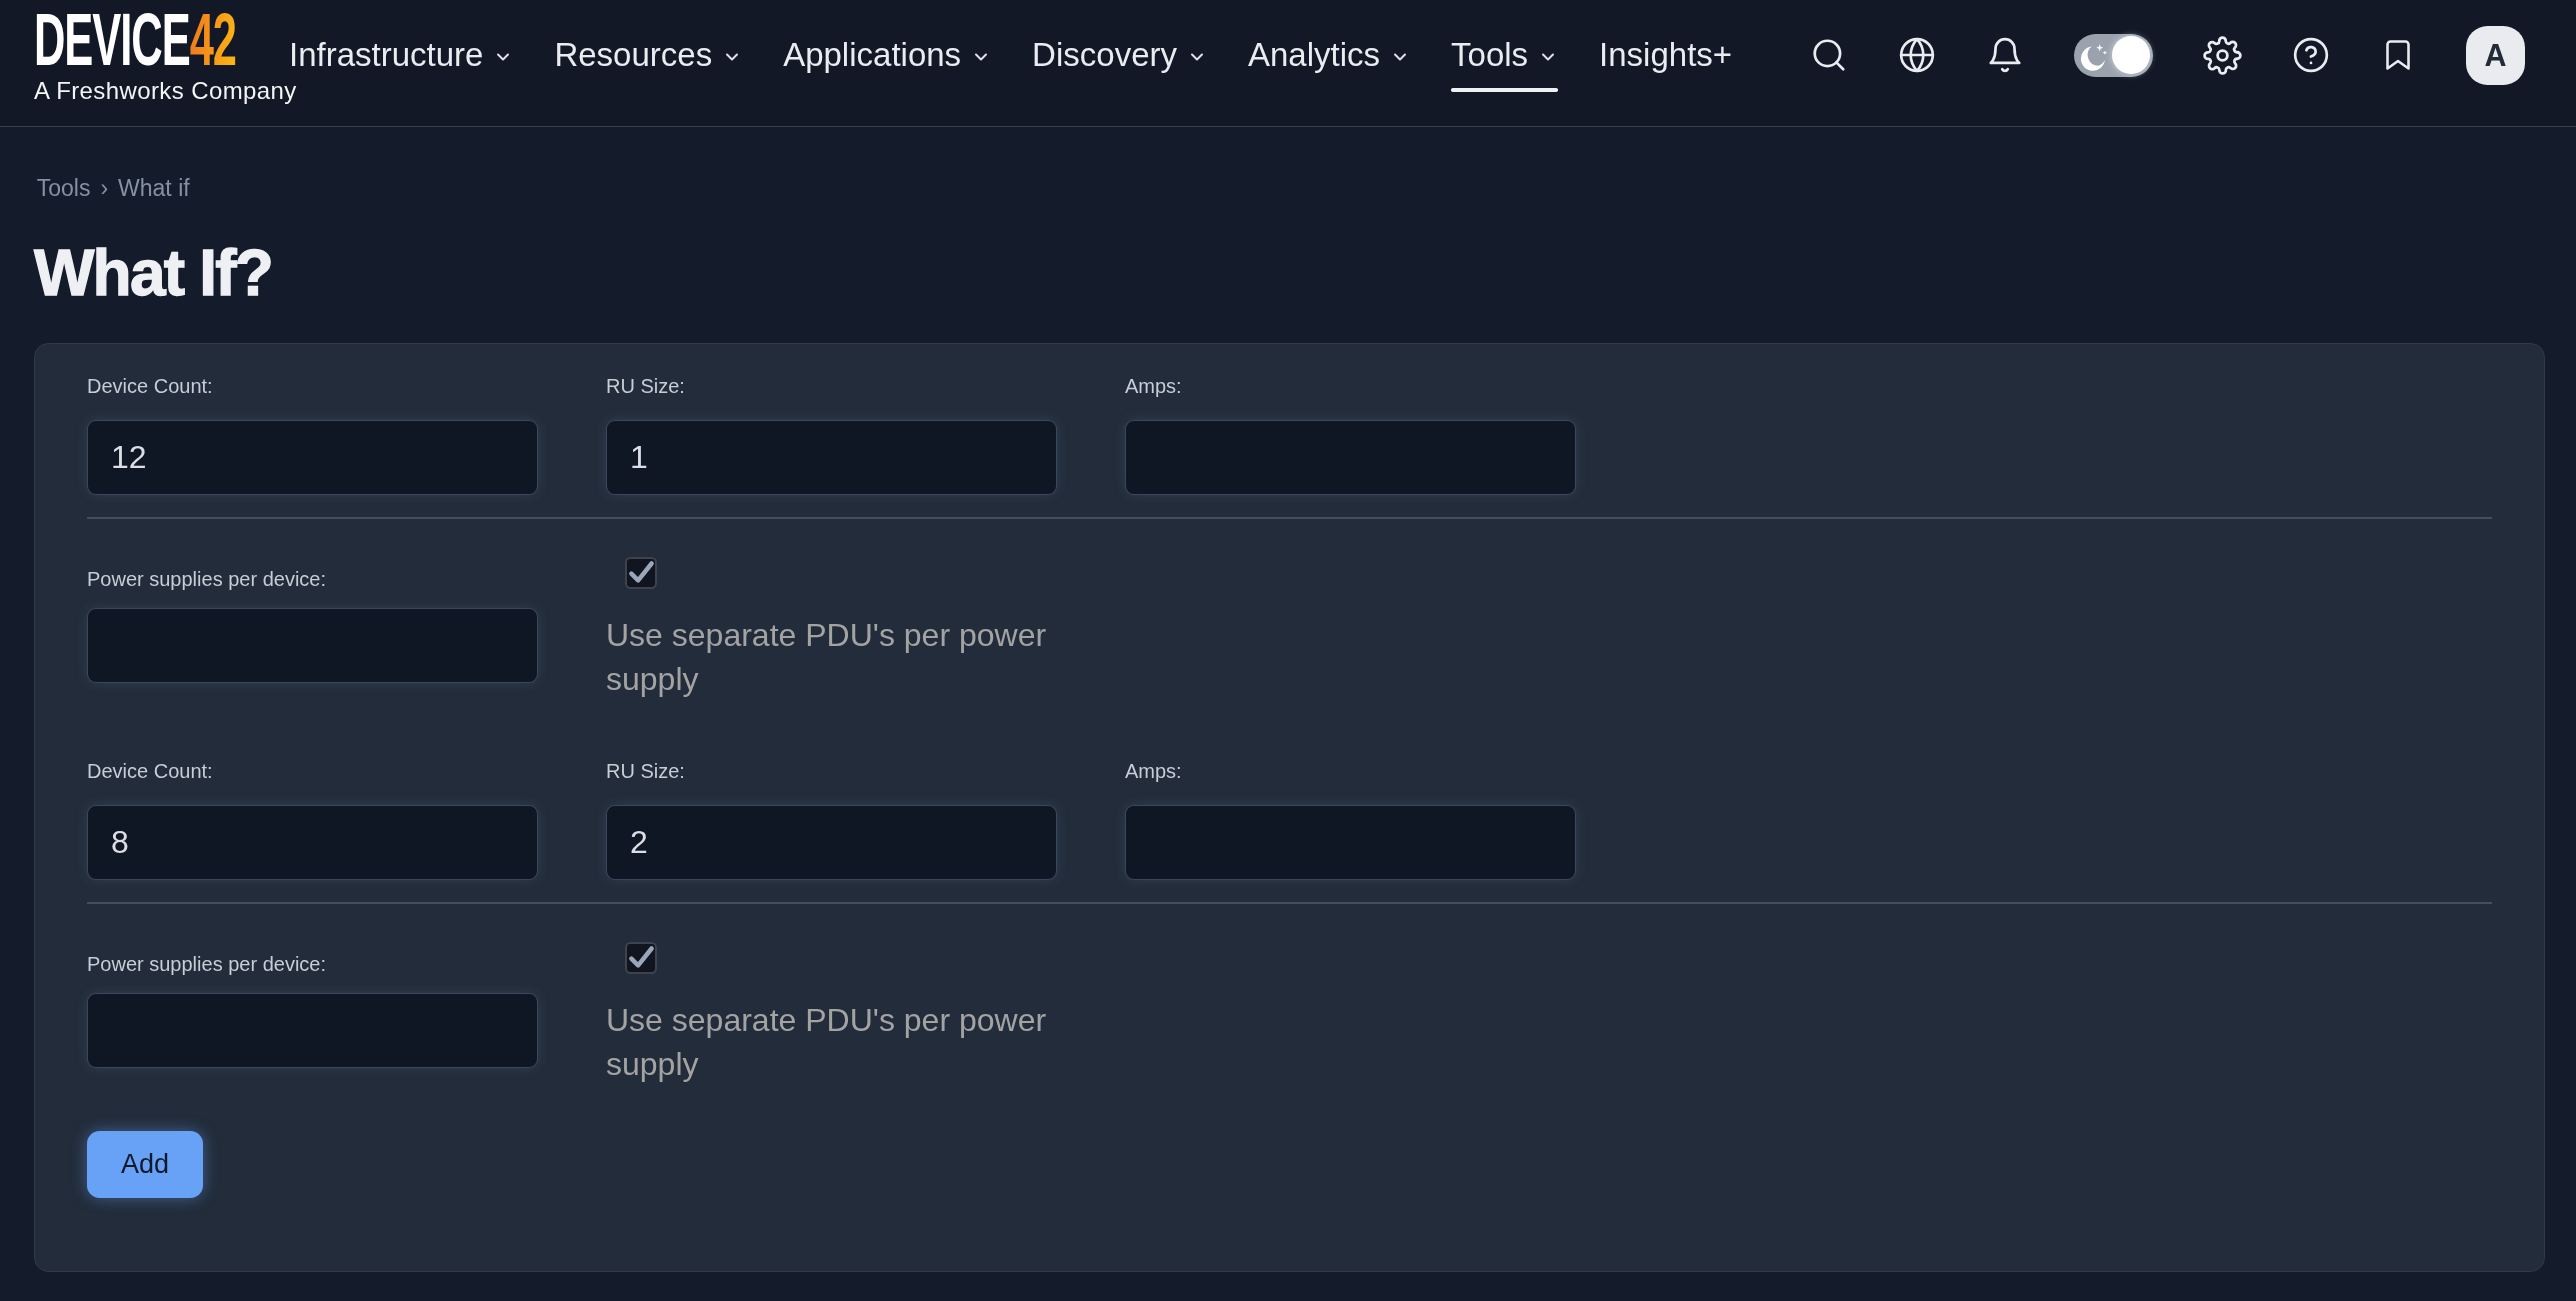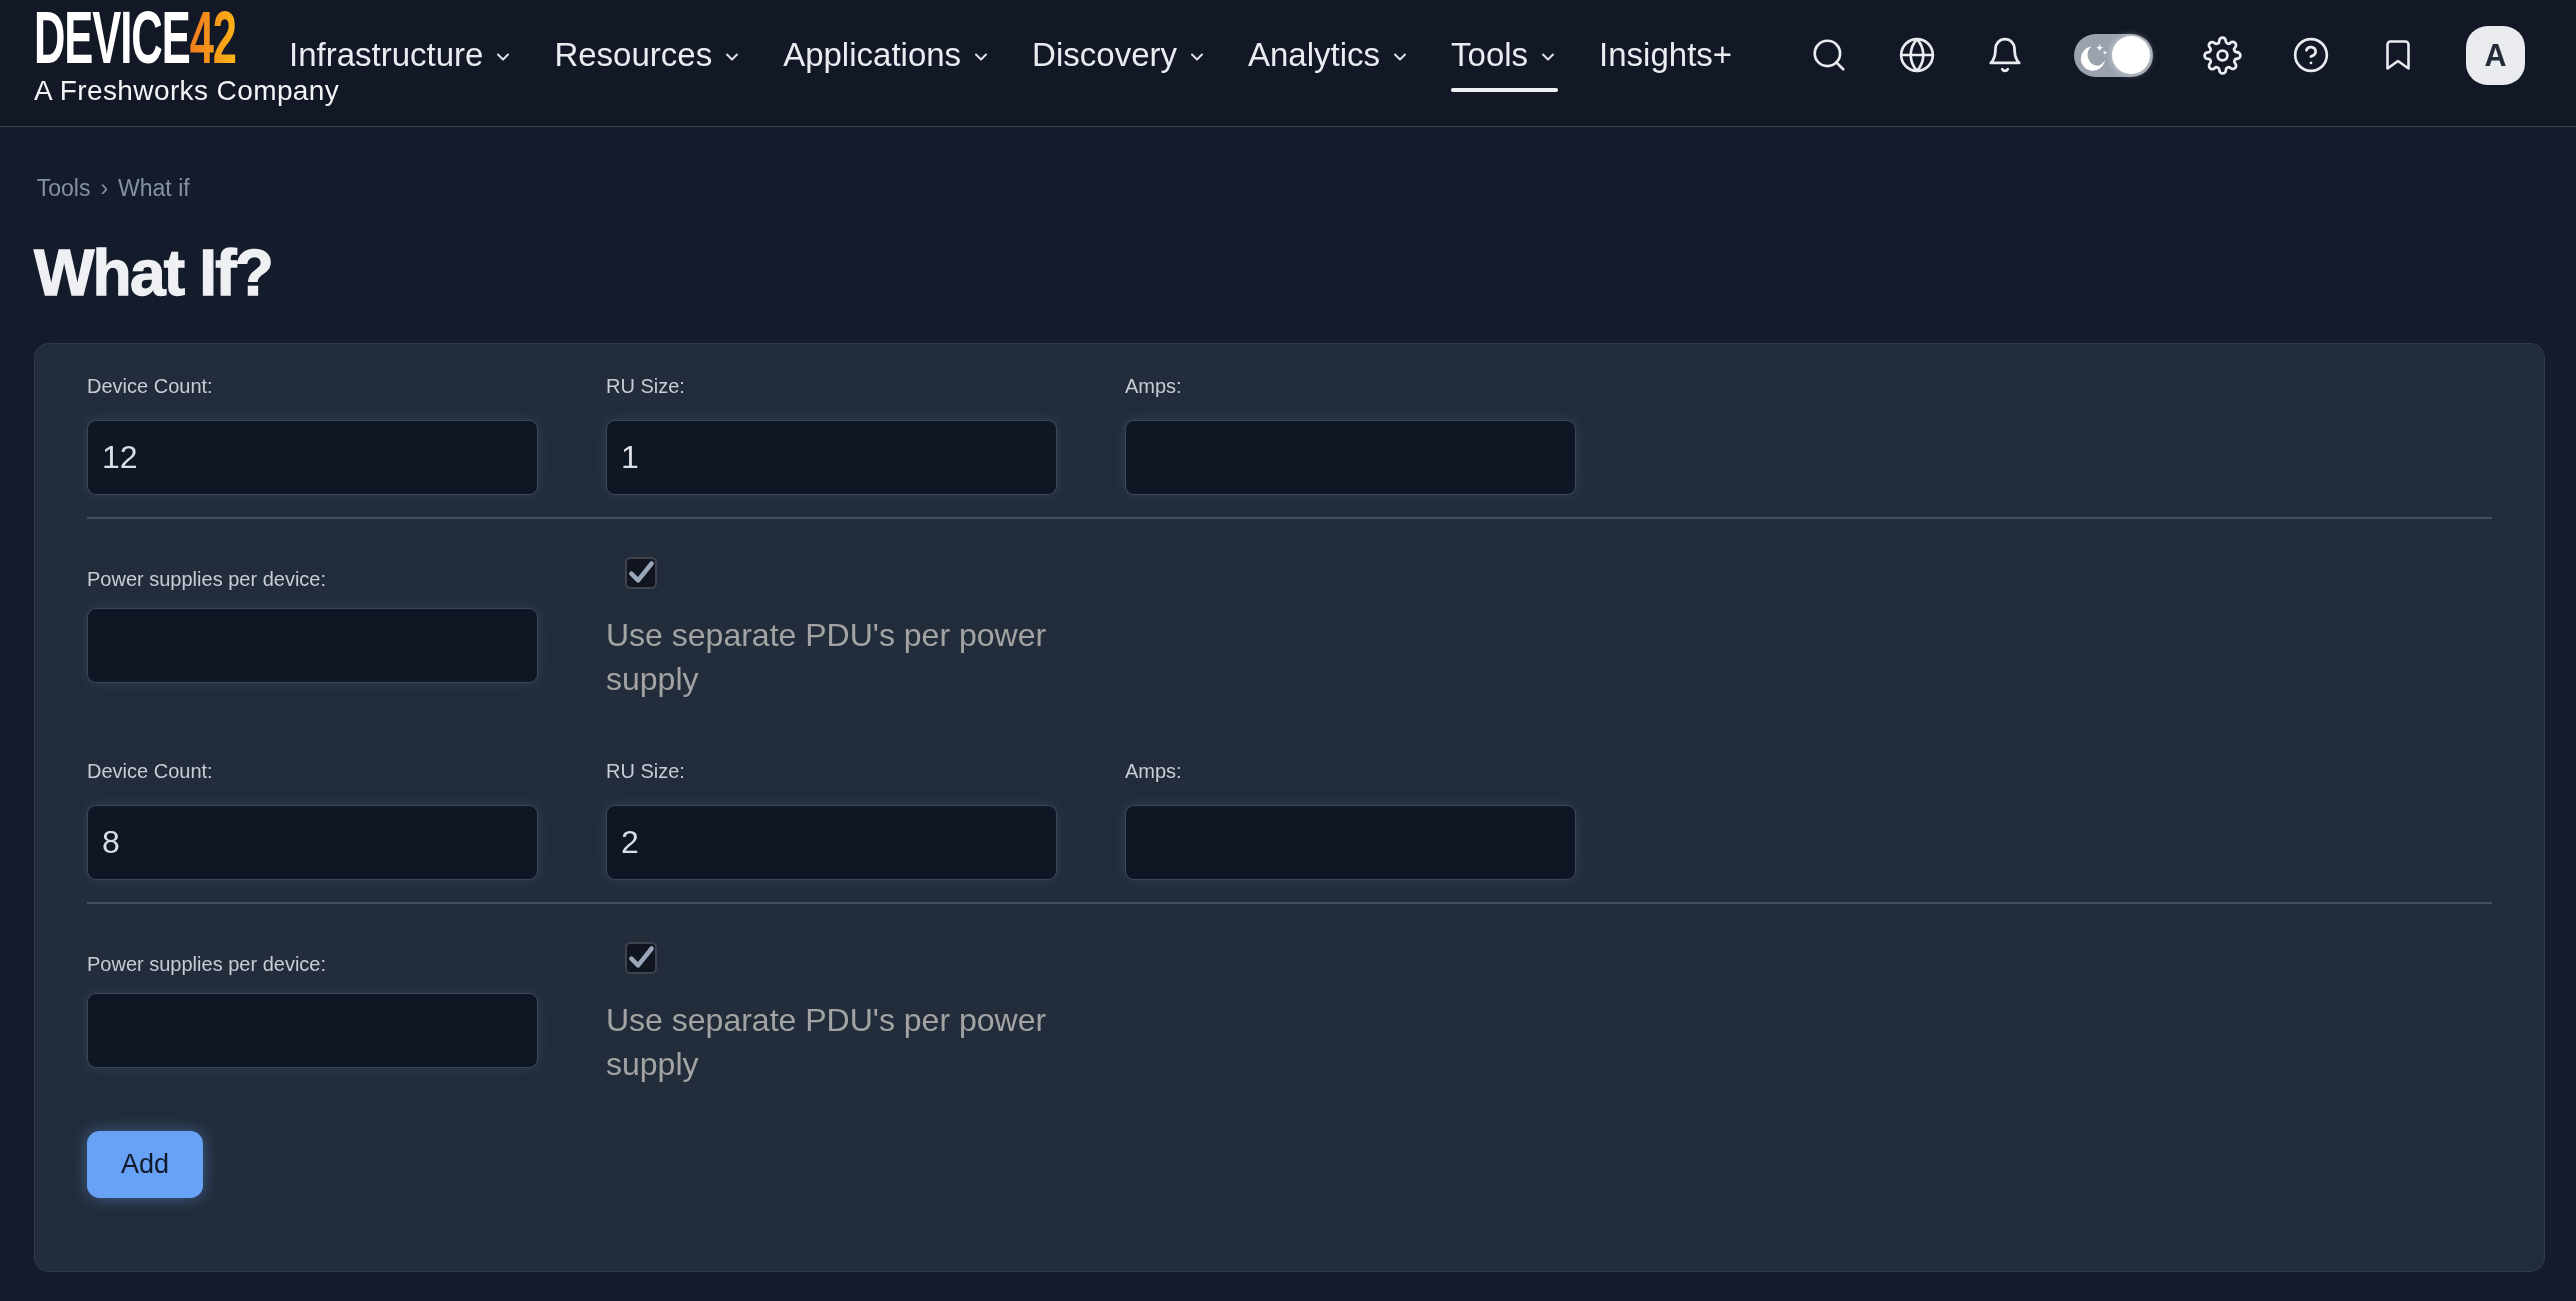--- a/index.html
+++ b/index.html
@@ -23,21 +23,21 @@
   .logo { width:217px; flex:0 0 auto; cursor:pointer; }
   .logo-text {
     font-size:75px; font-weight:700; letter-spacing:-1.8px; line-height:0.92;
     color:#ffffff; white-space:nowrap;
     transform:scaleX(0.58); transform-origin:left center;
   }
   .logo-accent {
     background:linear-gradient(100deg,#ef7b1d 10%,#fbb216 90%);
     -webkit-background-clip:text; background-clip:text; color:transparent;
   }
-  .logo-tagline { font-size:28px; color:#f3f4f6; margin-top:2.7px; letter-spacing:0.4px; white-space:nowrap; }
+  .logo-tagline { font-size:24px; color:#f3f4f6; margin-top:2.7px; letter-spacing:0.4px; white-space:nowrap; }
 
   nav { display:flex; align-items:center; gap:41px; margin-left:38px; font-size:33px; }
   .nav-item { display:flex; align-items:center; gap:10px; position:relative; cursor:pointer; color:#e9ecf0; white-space:nowrap; }
   .nav-item .chev { display:block; margin-top:3.6px; }
   .nav-item.active::after {
     content:""; position:absolute; left:0; right:0; bottom:-18px; height:3.6px;
     background:#eef1f4; border-radius:1.8px;
   }
 
   .header-icons { margin-left:auto; display:flex; align-items:center; gap:50px; }
@@ -75,21 +75,21 @@
   .row-a { display:grid; grid-template-columns:451px 451px 451px; column-gap:68px; }
   .row-a.second { margin-top:51px; }
   .field-label { display:block; font-size:20px; line-height:39px; color:#c7cdd6; margin-bottom:14.4px; }
   .text-input {
     width:100%; height:75px;
     background:#0f1624;
     border:0.9px solid rgba(131,152,187,0.38);
     border-radius:9px;
     box-shadow:0 0 12.6px rgba(131,152,187,0.17);
     color:#dbdee4; font-size:32px; font-family:inherit;
-    padding:0 14px; outline:none;
+    padding:0 23px; outline:none;
   }
   .divider { border:none; border-top:2.7px solid #454e5f; margin:21.5px 0 0 0; }
 
   .row-b { display:grid; grid-template-columns:451px 451px; column-gap:68px; margin-top:38px; }
   .wrap-label { width:332px; line-height:44px; margin-bottom:7.2px; }
   .checkbox {
     width:32px; height:32px; margin-left:19px;
     background:#10151f; border:2.7px solid #3e434d; border-radius:5.4px;
     display:flex; align-items:center; justify-content:center; cursor:pointer;
   }

